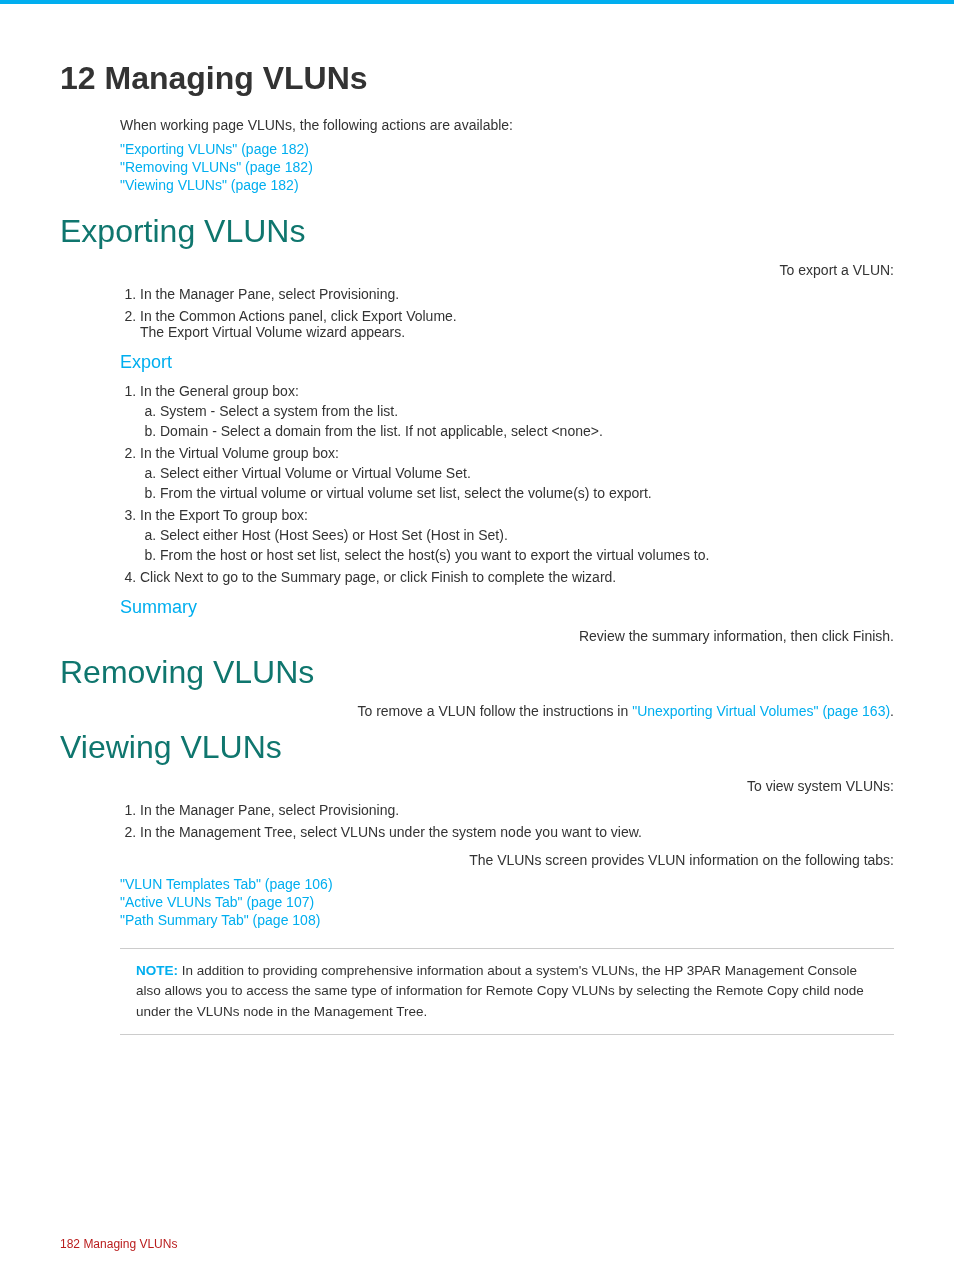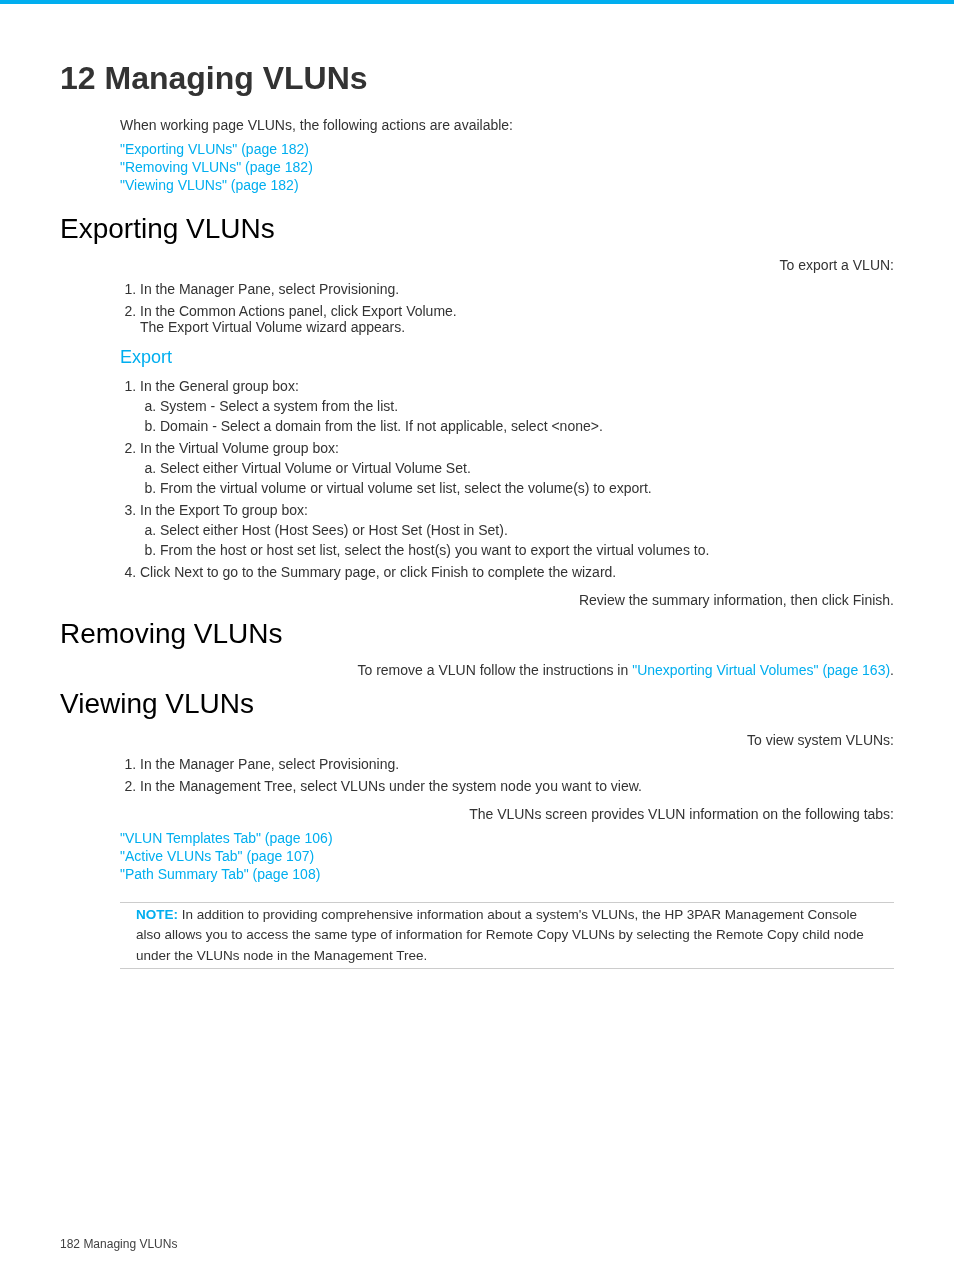--- a/index.html
+++ b/index.html
@@ -54,22 +54,22 @@
       text-decoration: none;
     }
 
     .link-item {
       display: block;
       color: #00AEEF;
       margin-bottom: 2px;
     }
 
     h2.section-title {
-      font-size: 28px;
-      color: #000000;
+      font-size: 32px;
+      color: #0f766e;
       font-weight: normal;
       margin-bottom: 12px;
       margin-top: 10px;
     }
 
     h3.subsection-title {
       font-size: 18px;
       color: #00AEEF;
       font-weight: normal;
       margin-bottom: 10px;
@@ -101,37 +101,37 @@
 
     ol.sub-steps > li {
       margin-bottom: 4px;
     }
 
     .bold { font-weight: normal; }
 
     .note-box {
       border-top: 1px solid #ccc;
       border-bottom: 1px solid #ccc;
-      padding: 2px 16px;
+      padding: 12px 16px;
       margin-top: 16px;
       font-size: 13.5px;
       line-height: 1.5;
     }
 
     .note-label {
       font-weight: bold;
       color: #00AEEF;
     }
 
     .footer {
       position: absolute;
       bottom: 20px;
       left: 60px;
       font-size: 12px;
-      color: #404040;
+      color: #b91c1c;
     }
   </style>
 </head>
 <body>
 
 <div class="page">
   <div class="top-border"></div>
 
   <h1 class="chapter-title">
     <span>12</span>
@@ -181,20 +181,21 @@
         <ol class="sub-steps">
           <li>Select either <span class="bold">Host (Host Sees)</span> or <span class="bold">Host Set (Host in Set)</span>.</li>
           <li>From the host or host set list, select the host(s) you want to export the virtual volumes to.</li>
         </ol>
       </li>
       <li>
         Click <span class="bold">Next</span> to go to the Summary page, or click <span class="bold">Finish</span> to complete the wizard.
       </li>
     </ol>
 
+    <h3 class="subsection-title">Summary</h3>
     <p>
       Review the summary information, then click <span class="bold">Finish</span>.
     </p>
   </div>
 
   <h2 class="section-title" id="removing">Removing VLUNs</h2>
   <div class="section-body">
     <p>
       To remove a VLUN follow the instructions in <a href="#" style="color:#00AEEF;">"Unexporting Virtual Volumes" (page 163)</a><span>.</span>
     </p>

